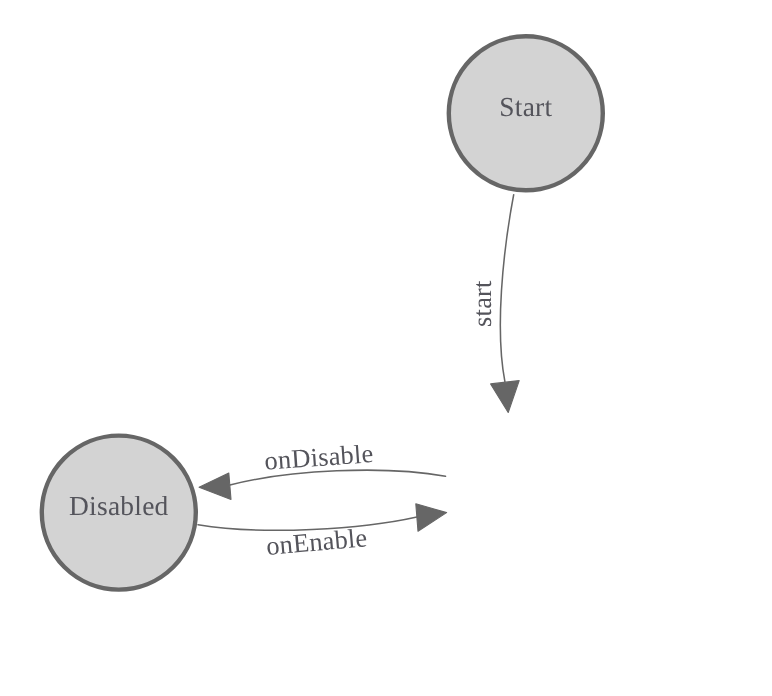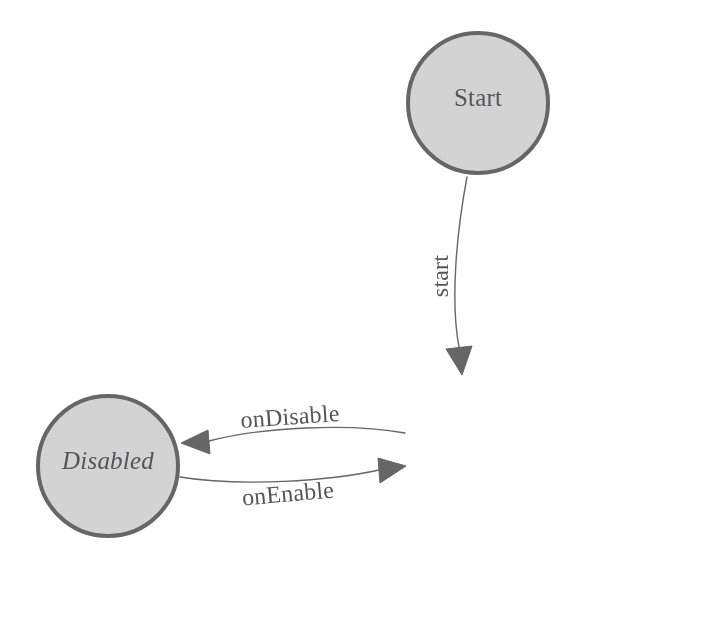--- a/index.html
+++ b/index.html
@@ -53,21 +53,21 @@
   }
   .node .node-label{
     font-size:25px;
     color:var(--label-text);
     position:relative;
     top:-5px;
     letter-spacing:0.2px;
   }
   .node-start{left:406px;top:31px;}
   .node-enabled{left:407px;top:374px;}
-  .node-disabled{left:36px;top:394px;font-style:italic;}
+  .node-disabled{left:36px;top:394px;}
   .edge-label{
     position:absolute;
     font-size:24px;
     color:var(--label-text);
     white-space:nowrap;
     letter-spacing:0.2px;
   }
   .edge-label-start{
     left:440px;top:276px;
     transform:translate(-50%,-50%) rotate(-90deg);

